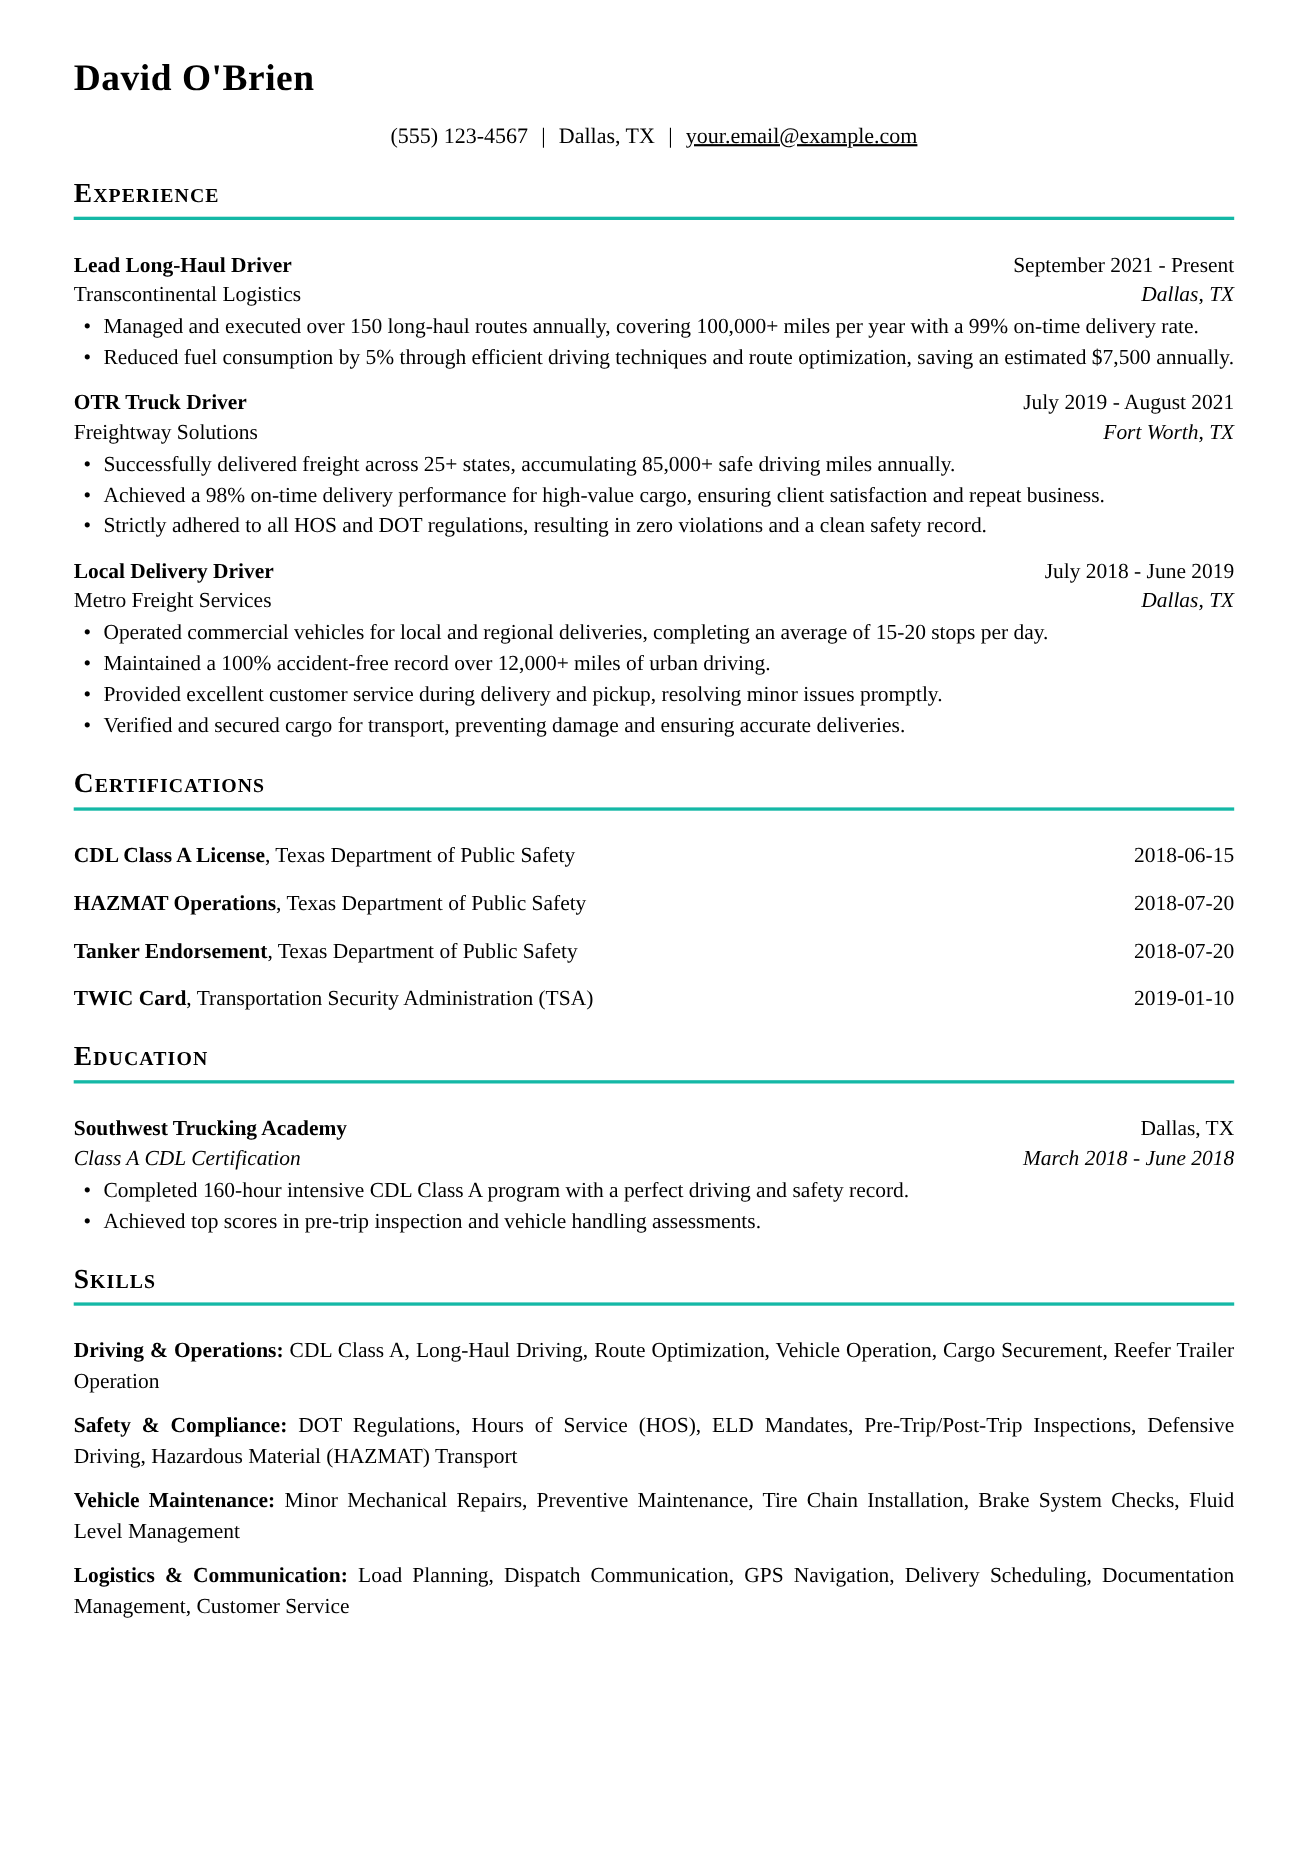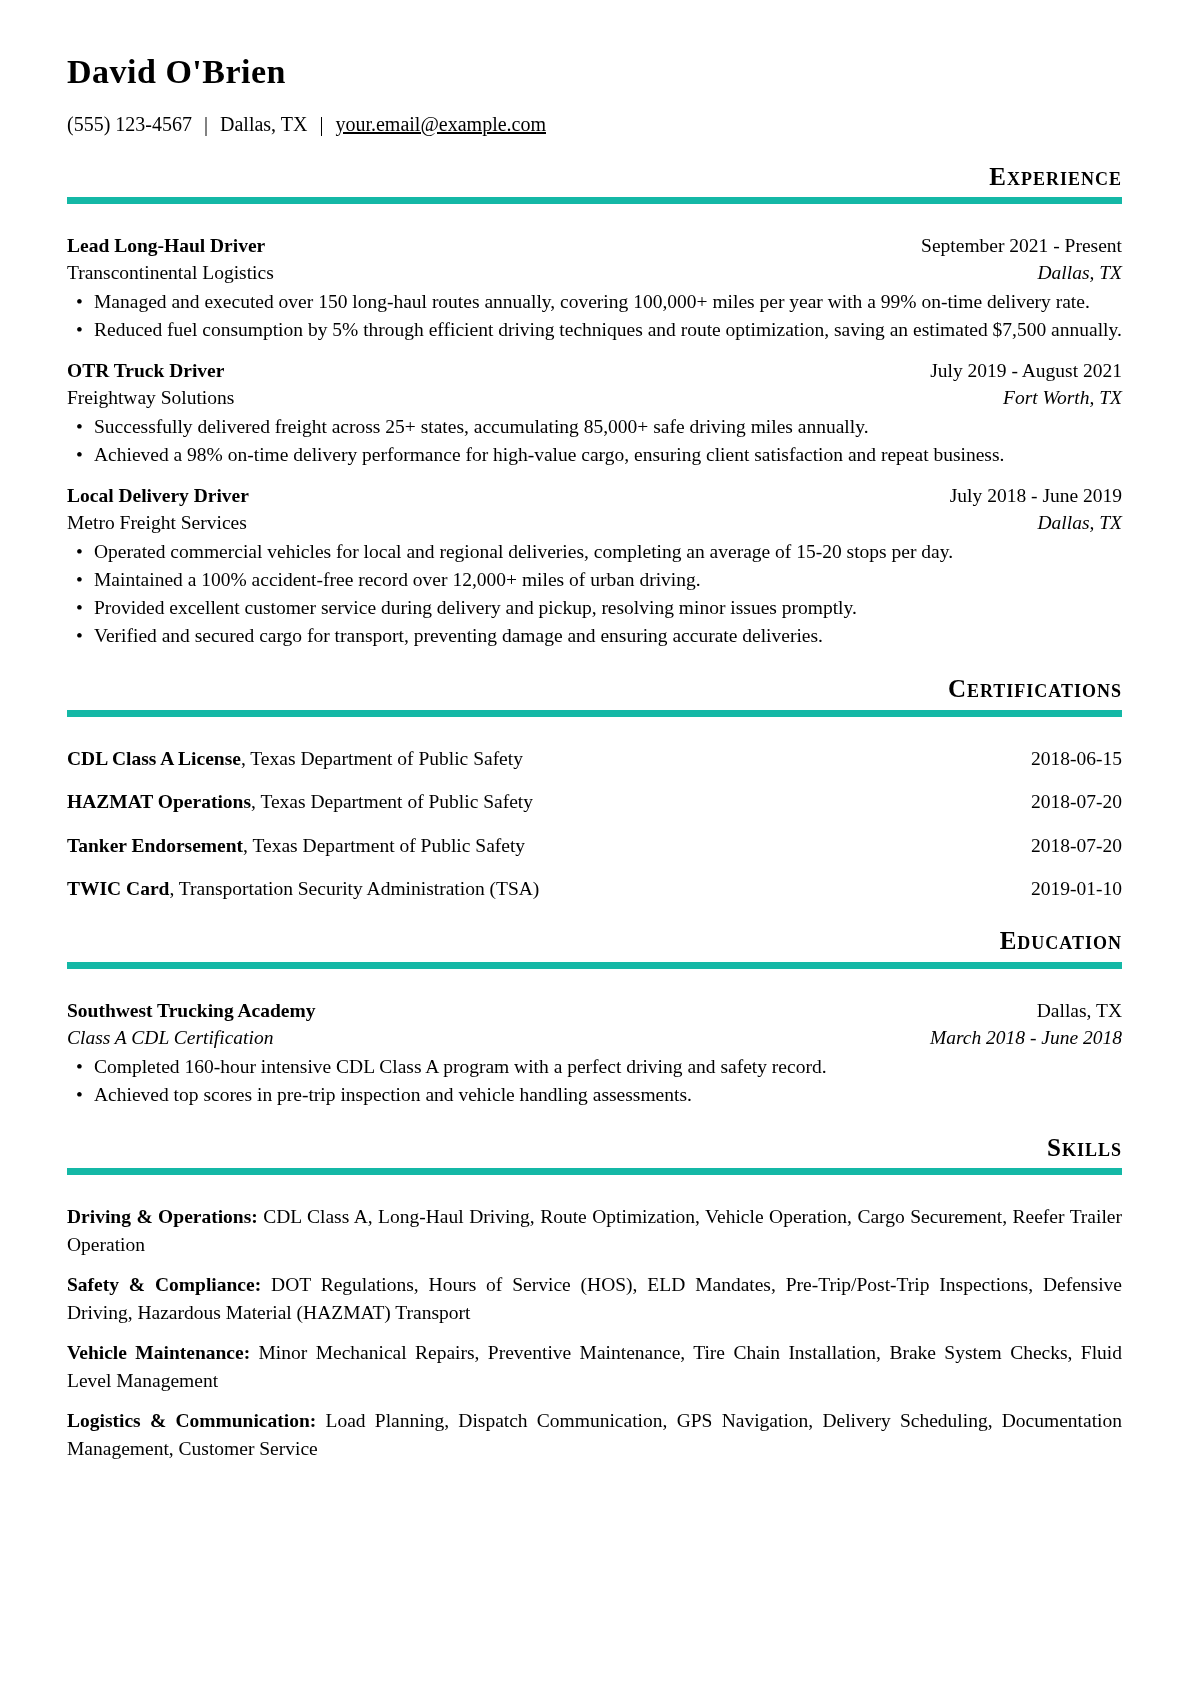--- a/index.html
+++ b/index.html
@@ -25,40 +25,40 @@
     font-size: 34px;
     font-weight: 700;
     line-height: 1.05;
     margin: 0 0 20px 0;
     letter-spacing: 0.5px;
   }
   .contact-line {
     font-size: 20px;
     margin: 0 0 12px 0;
     white-space: nowrap;
+    text-align: center;
   }
   .contact-sep {
     display: inline-block;
     margin: 0 12px;
   }
   .contact-line a {
     color: #000000;
     text-decoration: underline;
   }
   
   h2.section-title {
     font-variant: small-caps;
     font-weight: 600;
     font-size: 25px;
     letter-spacing: 1px;
     line-height: 1.1;
     margin: 25px 0 0 0;
     padding: 0 0 7px 0;
-    border-bottom: 7px solid #14b8a6;
-    text-align: right;
+    border-bottom: 3px solid #14b8a6;
   }
   .section-body { padding-top: 28px; }
   
   .job { margin-bottom: 13px; }
   .row {
     display: flex;
     justify-content: space-between;
     align-items: baseline;
     line-height: 27px;
   }
@@ -139,20 +139,21 @@
         <span class="job-title">OTR Truck Driver</span>
         <span class="job-dates">July 2019 - August 2021</span>
       </div>
       <div class="row">
         <span class="job-company">Freightway Solutions</span>
         <span class="job-location">Fort Worth, TX</span>
       </div>
       <ul class="bullets">
         <li>Successfully delivered freight across 25+ states, accumulating 85,000+ safe driving miles annually.</li>
         <li>Achieved a 98% on-time delivery performance for high-value cargo, ensuring client satisfaction and repeat business.</li>
+        <li>Strictly adhered to all HOS and DOT regulations, resulting in zero violations and a clean safety record.</li>
       </ul>
     </div>
 
     <div class="job">
       <div class="row">
         <span class="job-title">Local Delivery Driver</span>
         <span class="job-dates">July 2018 - June 2019</span>
       </div>
       <div class="row">
         <span class="job-company">Metro Freight Services</span>

